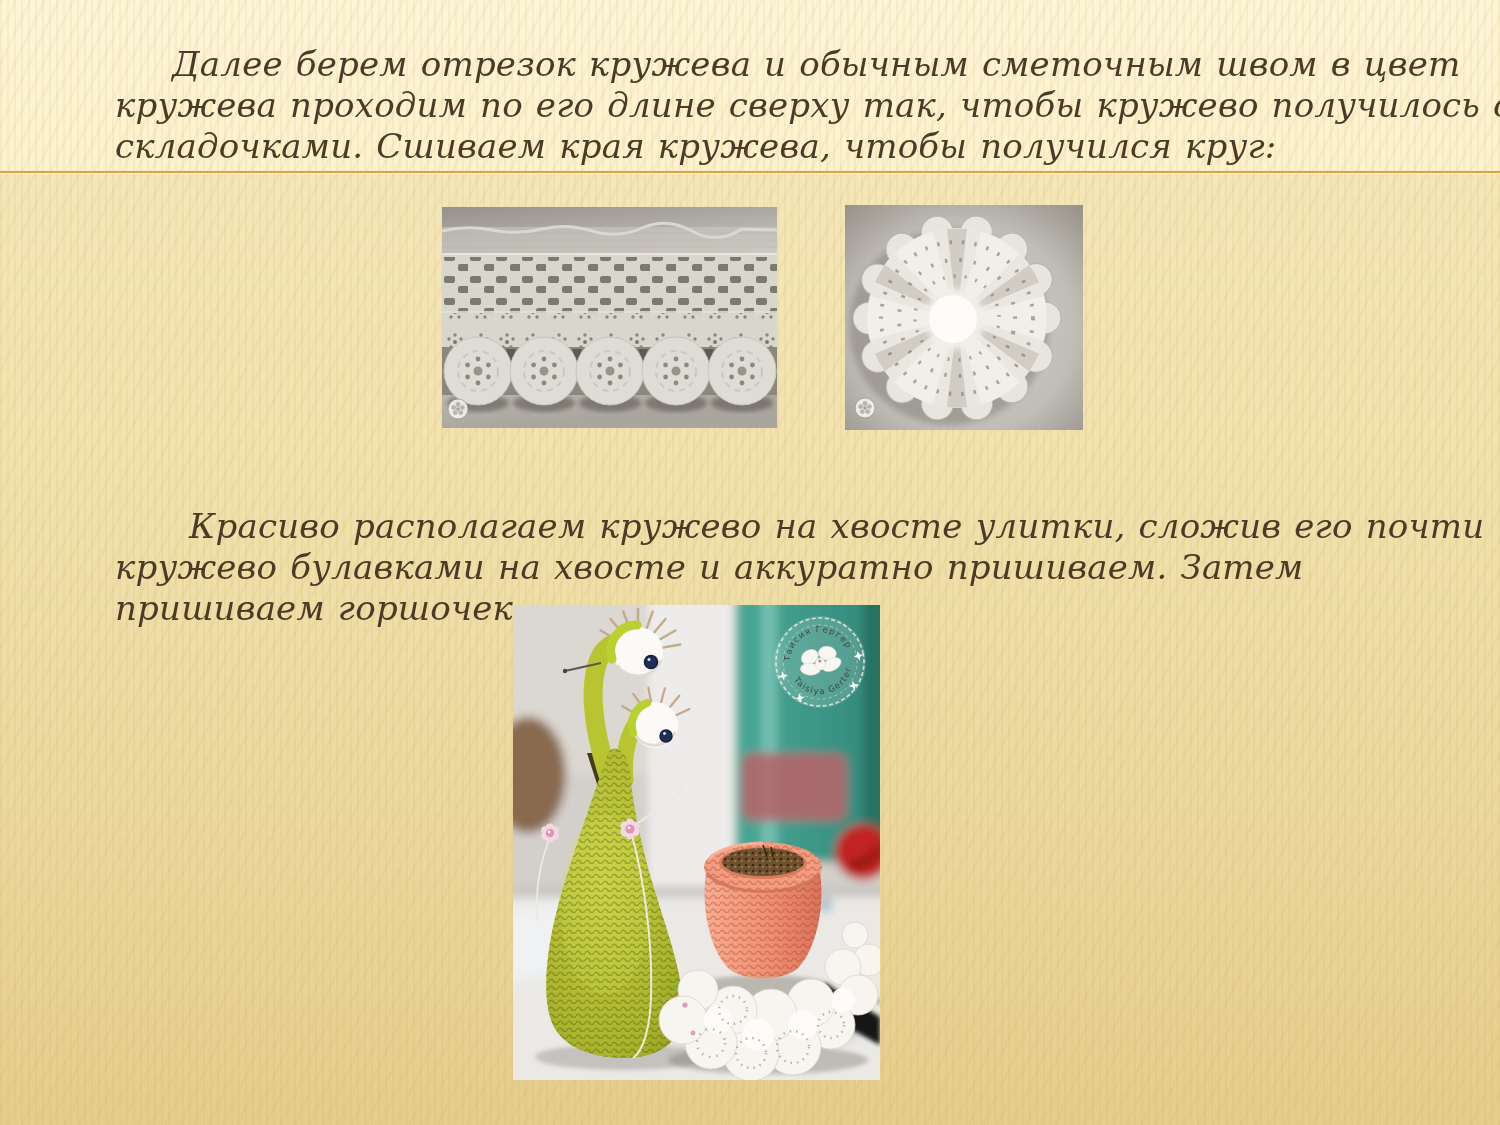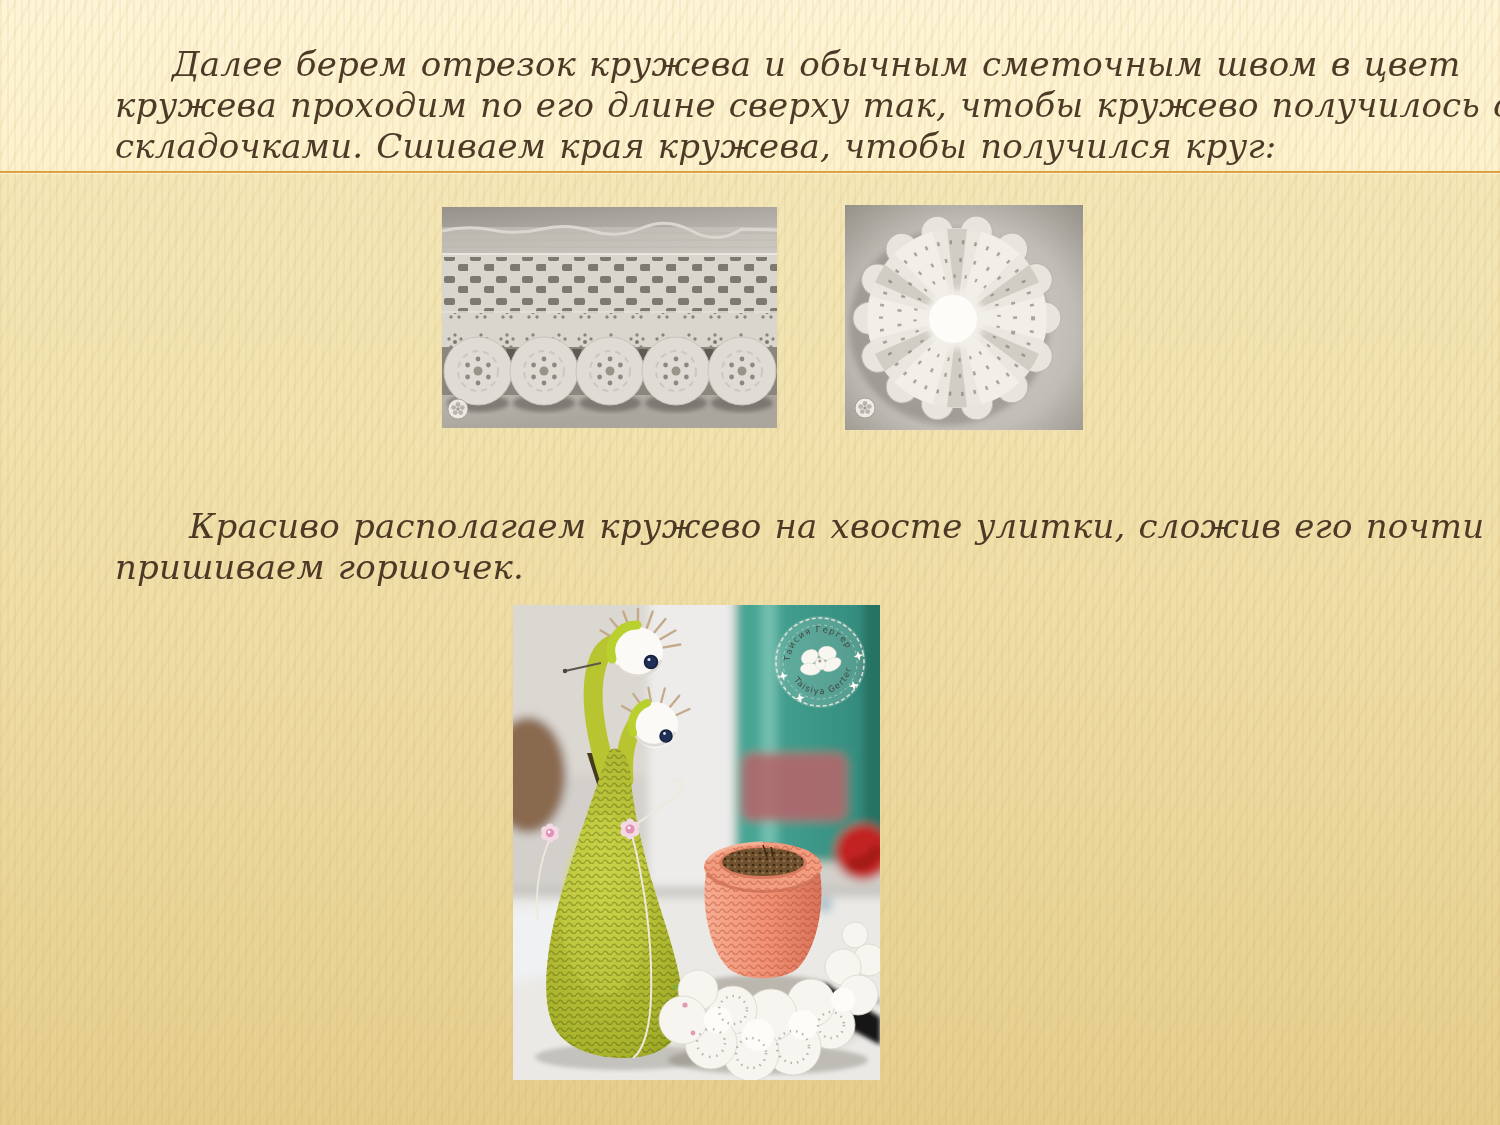--- a/index.html
+++ b/index.html
@@ -219,20 +219,21 @@
             <circle cx="-2.7" cy="3.6" r="2.4"></circle>
             <circle cx="-4.3" cy="-1.4" r="2.4"></circle>
           </g>
         <circle r="1.8" fill="#a3a098"></circle>
       </g>
     </svg>
   </div>
 
   <div class="para para2">
     <div class="indent-b">Красиво располагаем кружево на хвосте улитки, сложив его почти</div>
+    <div>кружево булавками на хвосте и аккуратно пришиваем. Затем</div>
     <div>пришиваем горшочек.</div>
   </div>
 
   <div class="fig fig3">
     <svg viewBox="0 0 367 475">
       <defs>
         <filter id="blur5" x="-10%" y="-10%" width="120%" height="120%">
             <feGaussianBlur stdDeviation="5"></feGaussianBlur>
           </filter>
         <filter id="blur2">

